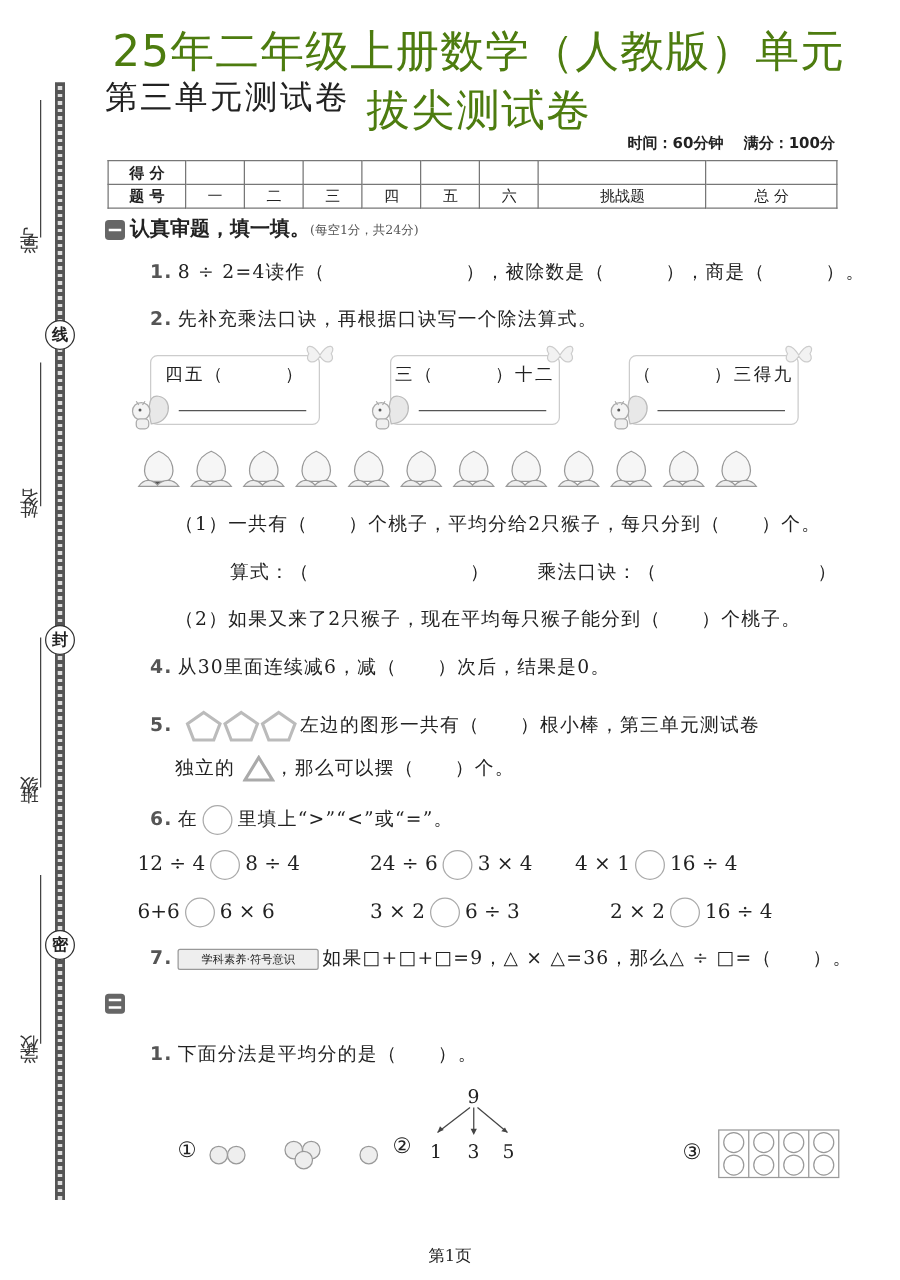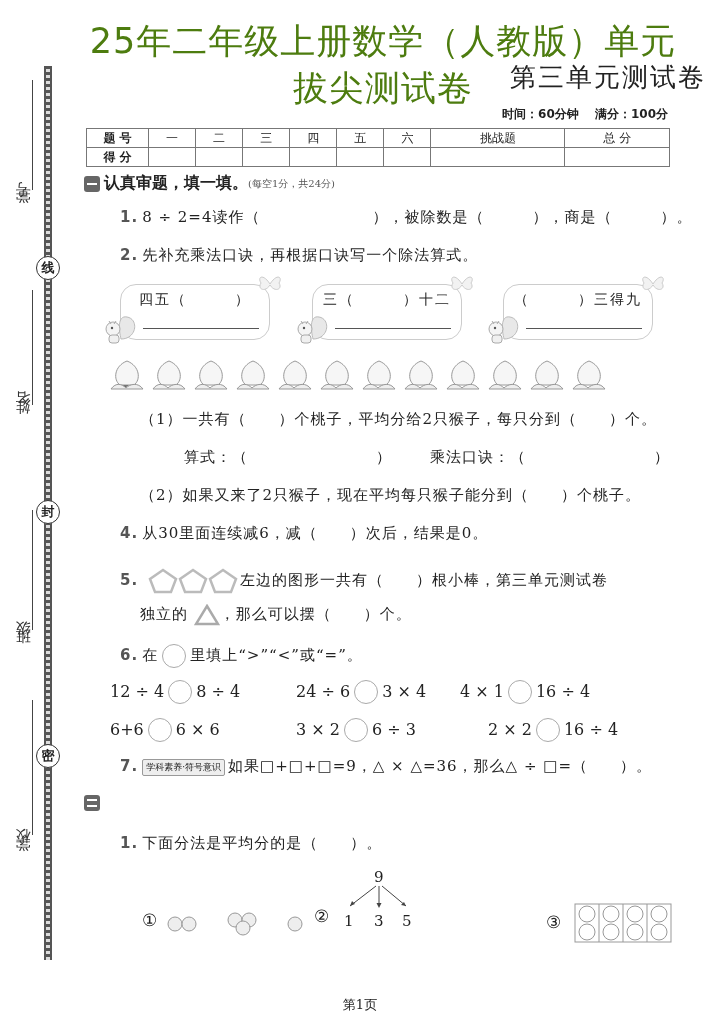--- a/index.html
+++ b/index.html
@@ -14,21 +14,21 @@
   .seal { position: absolute; left: 36px; width: 24px; height: 24px; border-radius: 50%; border: 1.5px solid #333;
     background: #fff; font-size: 13px; display: flex; align-items: center; justify-content: center; font-weight: bold;
     font-family: "DejaVu Sans", sans-serif; }
   .side-field { position: absolute; left: 12px; width: 22px; font-size: 15px; font-family: "DejaVu Sans", sans-serif;
     color: #333; display: flex; flex-direction: column; align-items: center; }
   .side-field .lbl { writing-mode: vertical-rl; transform: rotate(180deg); letter-spacing: 8px; }
   .side-line { position: absolute; left: 32px; width: 1px; background: #444; }
 
   .title1 { position: absolute; left: 78px; top: 18px; width: 610px; text-align: center; font-size: 35px;
     font-family: "DejaVu Sans", sans-serif; letter-spacing: 1px; color: #4d7c0f; }
-  .title2 { position: absolute; left: 96px; top: 60px; width: 610px; text-align: right; font-size: 26px;
+  .title2 { position: absolute; left: 84px; top: 60px; width: 610px; text-align: left; font-size: 26px;
     font-family: "DejaVu Serif", serif; letter-spacing: 2px; }
   .meta { position: absolute; right: 52px; top: 106px; font-size: 12px; font-weight: bold; font-family: "DejaVu Sans", sans-serif; }
   .meta span { margin-left: 12px; }
 
   table.score { position: absolute; left: 86px; top: 128px; width: 584px; border-collapse: collapse;
     font-family: "DejaVu Sans", sans-serif; font-size: 12px; }
   table.score td { border: 1px solid #777; height: 19px; text-align: center; }
   table.score td:first-child { width: 62px; font-weight: bold; }
 
   .sec-head { position: absolute; left: 84px; font-size: 16px; font-weight: bold; font-family: "DejaVu Sans", sans-serif;
@@ -36,32 +36,32 @@
   .badge { width: 16px; height: 16px; background: #666; border-radius: 3px; margin-right: 4px; position: relative; }
   .badge::before, .badge::after { content: ""; position: absolute; left: 3px; right: 3px; height: 2px; background: #fff; }
   .badge.one::before { top: 7px; }
   .badge.one::after { display: none; }
   .badge.two::before { top: 4px; } .badge.two::after { top: 10px; }
   .sec-head .note { font-weight: normal; font-size: 10px; color: #555; font-family: "DejaVu Serif", serif; }
 
   .q { position: absolute; font-size: 15px; letter-spacing: 1px; white-space: nowrap; margin-left: 32px; }
   .qn { font-family: "DejaVu Sans", sans-serif; font-weight: bold; color: #555; margin-right: 4px; }
 
-  .card { position: absolute; top: 284px; width: 150px; height: 56px; border: 1.5px solid #ccc; border-radius: 16px; }
+  .card { position: absolute; top: 284px; width: 136px; height: 56px; border: 1.5px solid #ccc; border-radius: 6px; }
   .card .txt { position: absolute; top: 6px; left: 0; right: 0; text-align: center; font-size: 14px; letter-spacing: 2px; }
   .card .ans { position: absolute; left: 22px; right: 10px; bottom: 10px; border-bottom: 1.5px solid #555; }
   .squirrel { position: absolute; left: -18px; bottom: -6px; width: 36px; height: 36px; }
   .butterfly { position: absolute; right: -14px; top: -12px; width: 26px; height: 22px; }
 
   .peaches { position: absolute; left: 108px; top: 358px; display: flex; gap: 4px; }
   .peach { width: 38px; height: 34px; }
   .circ { display: inline-block; width: 24px; height: 24px; border: 1px solid #aaa; border-radius: 50%; vertical-align: middle; margin: 0 4px; }
   .cmp { position: absolute; font-size: 16px; }
   .tag { display: inline-block; font-size: 9px; font-family: "DejaVu Sans", sans-serif; border: 1px solid #999; background: #eee;
-    padding: 1px 3px; border-radius: 2px; vertical-align: middle; letter-spacing: 0; margin-right: 3px; }
+    padding: 1px 18px; border-radius: 2px; vertical-align: middle; letter-spacing: 0; margin-right: 3px; }
 
   .footer { position: absolute; left: 0; width: 720px; top: 996px; text-align: center; font-size: 13px; }
 </style>
 </head>
 <body>
 
 <div class="binding">
   <div class="bind-line"></div>
   <div class="seal" style="top:256px">线</div>
   <div class="seal" style="top:500px">封</div>
@@ -91,40 +91,40 @@
 <div class="title1">25年二年级上册数学（人教版）单元拔尖测试卷</div>
 <div class="title2">第三单元测试卷</div>
 <div class="meta">
   <span>时间：60分钟</span>
   <span>满分：100分</span>
 </div>
 
 <table class="score">
   <tbody>
       <tr>
+    <td>得 分</td>
+    <td></td>
+    <td></td>
+    <td></td>
+    <td></td>
+    <td></td>
+    <td></td>
+    <td></td>
+    <td></td>
+  </tr>
+  <tr>
     <td>题 号</td>
     <td>一</td>
     <td>二</td>
     <td>三</td>
     <td>四</td>
     <td>五</td>
     <td>六</td>
     <td>挑战题</td>
     <td>总 分</td>
-  </tr>
-  <tr>
-    <td>得 分</td>
-    <td></td>
-    <td></td>
-    <td></td>
-    <td></td>
-    <td></td>
-    <td></td>
-    <td></td>
-    <td></td>
   </tr>
 </tbody>
   </table>
 
 <div class="sec-head" style="top:173px">
   <span class="badge one"></span>
   <span>认真审题，填一填。</span>
   <span class="note">(每空1分，共24分)</span>
 </div>
 

